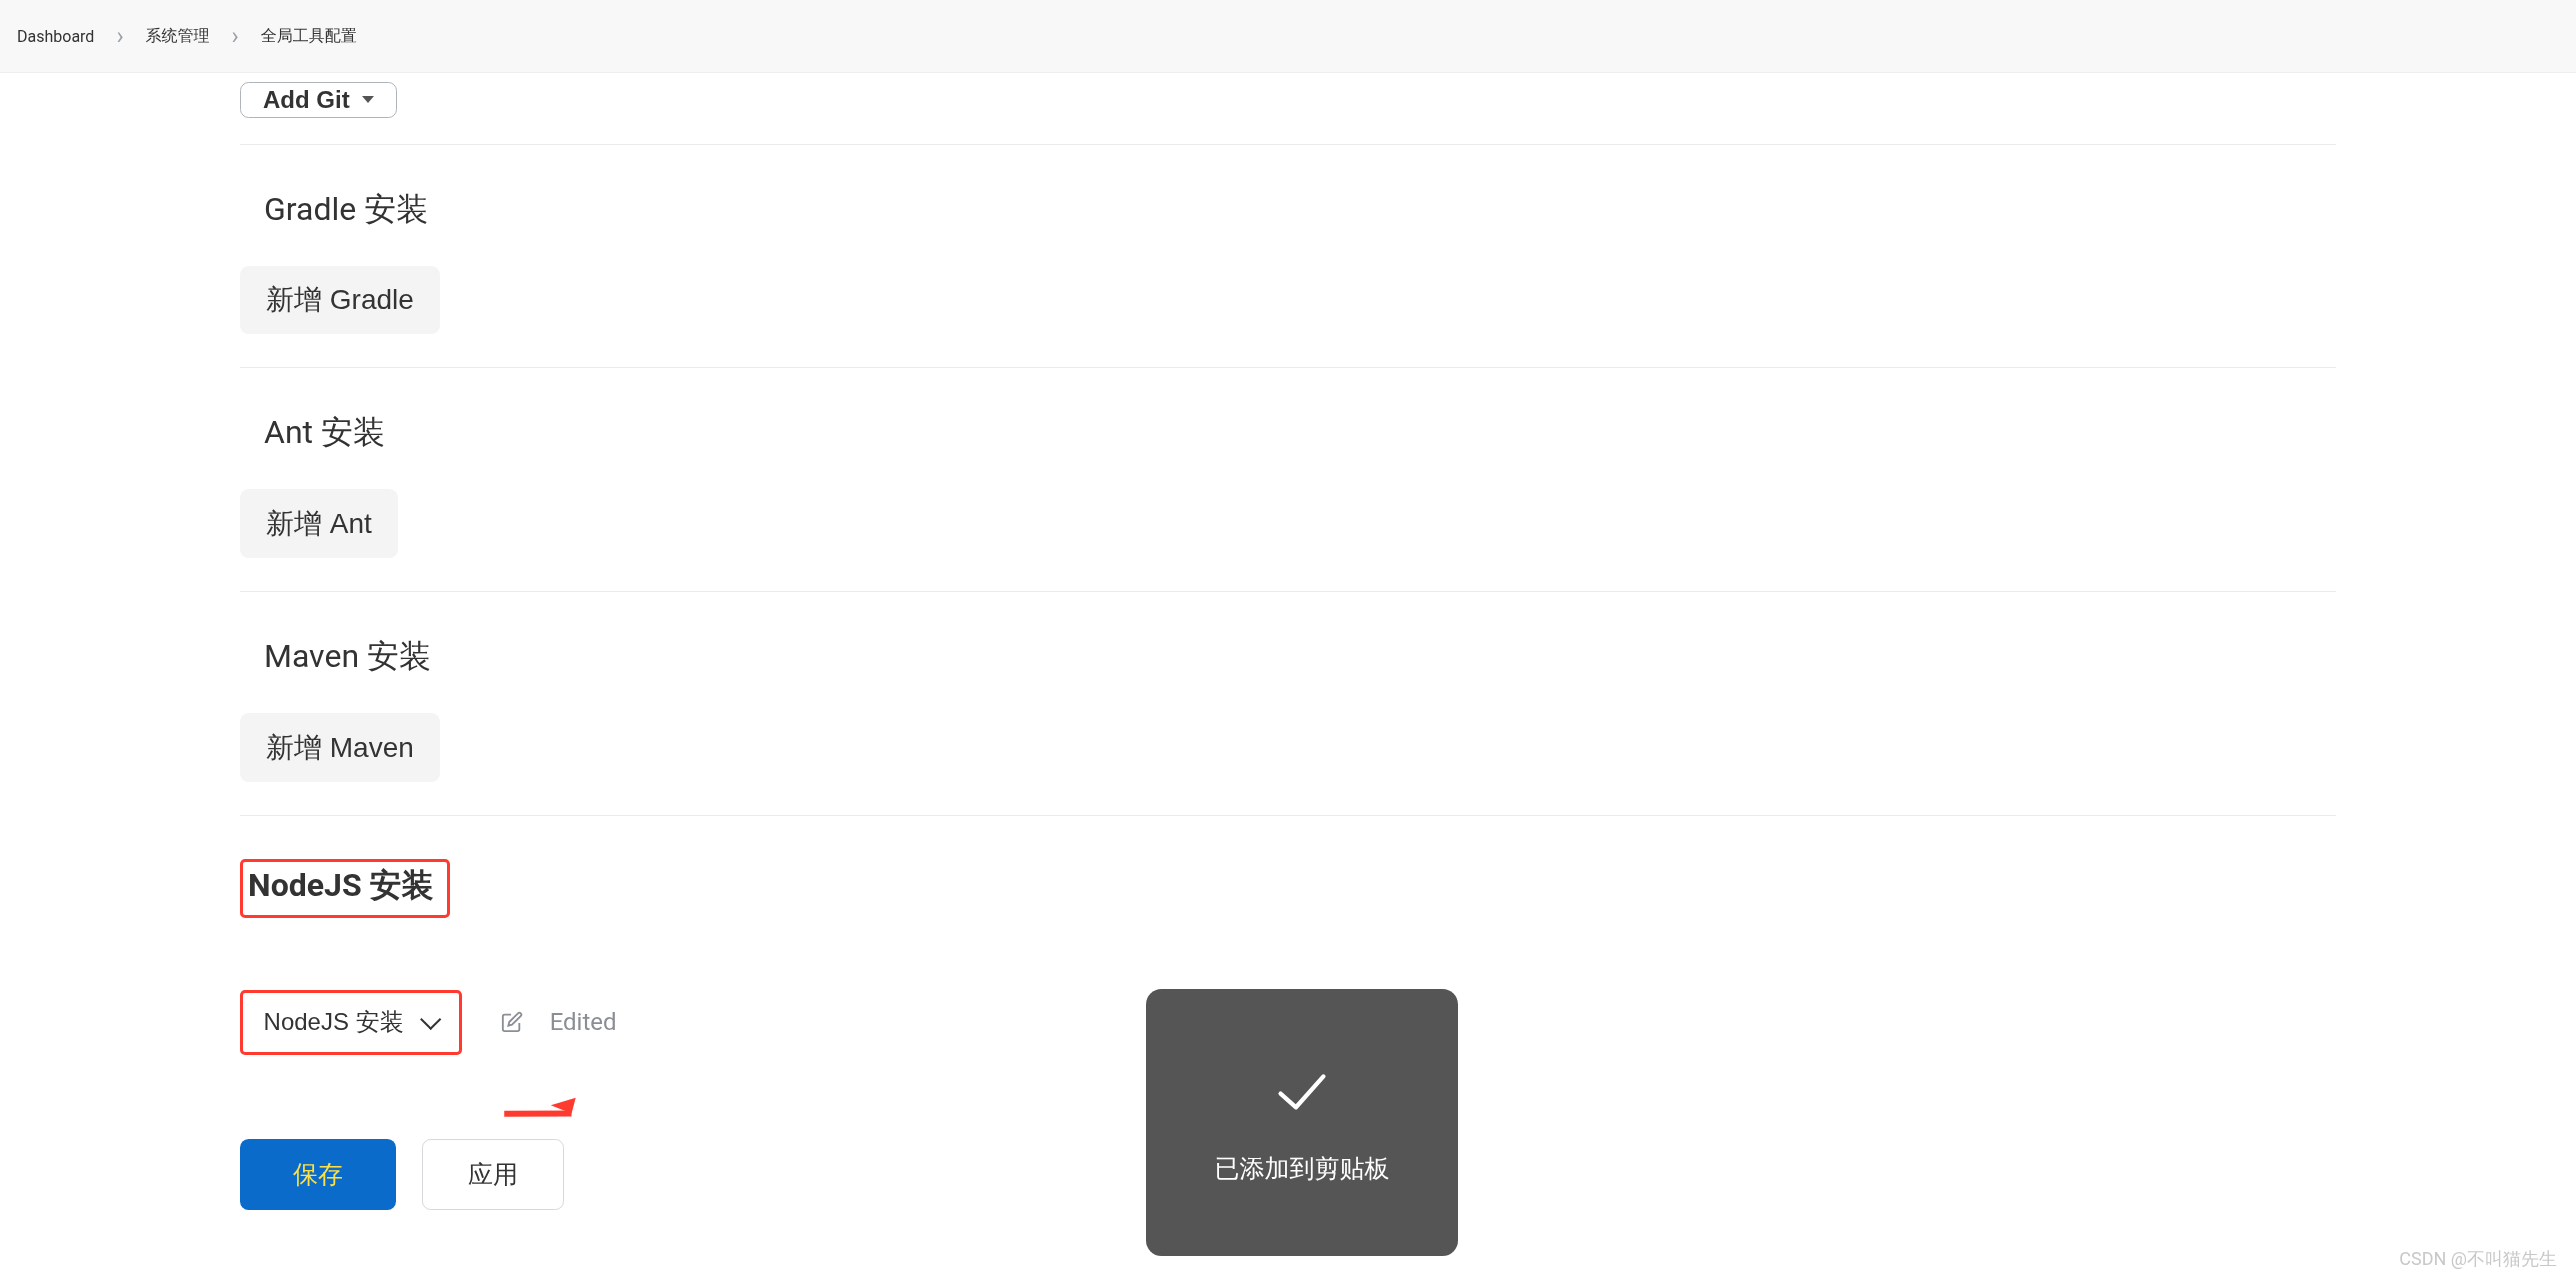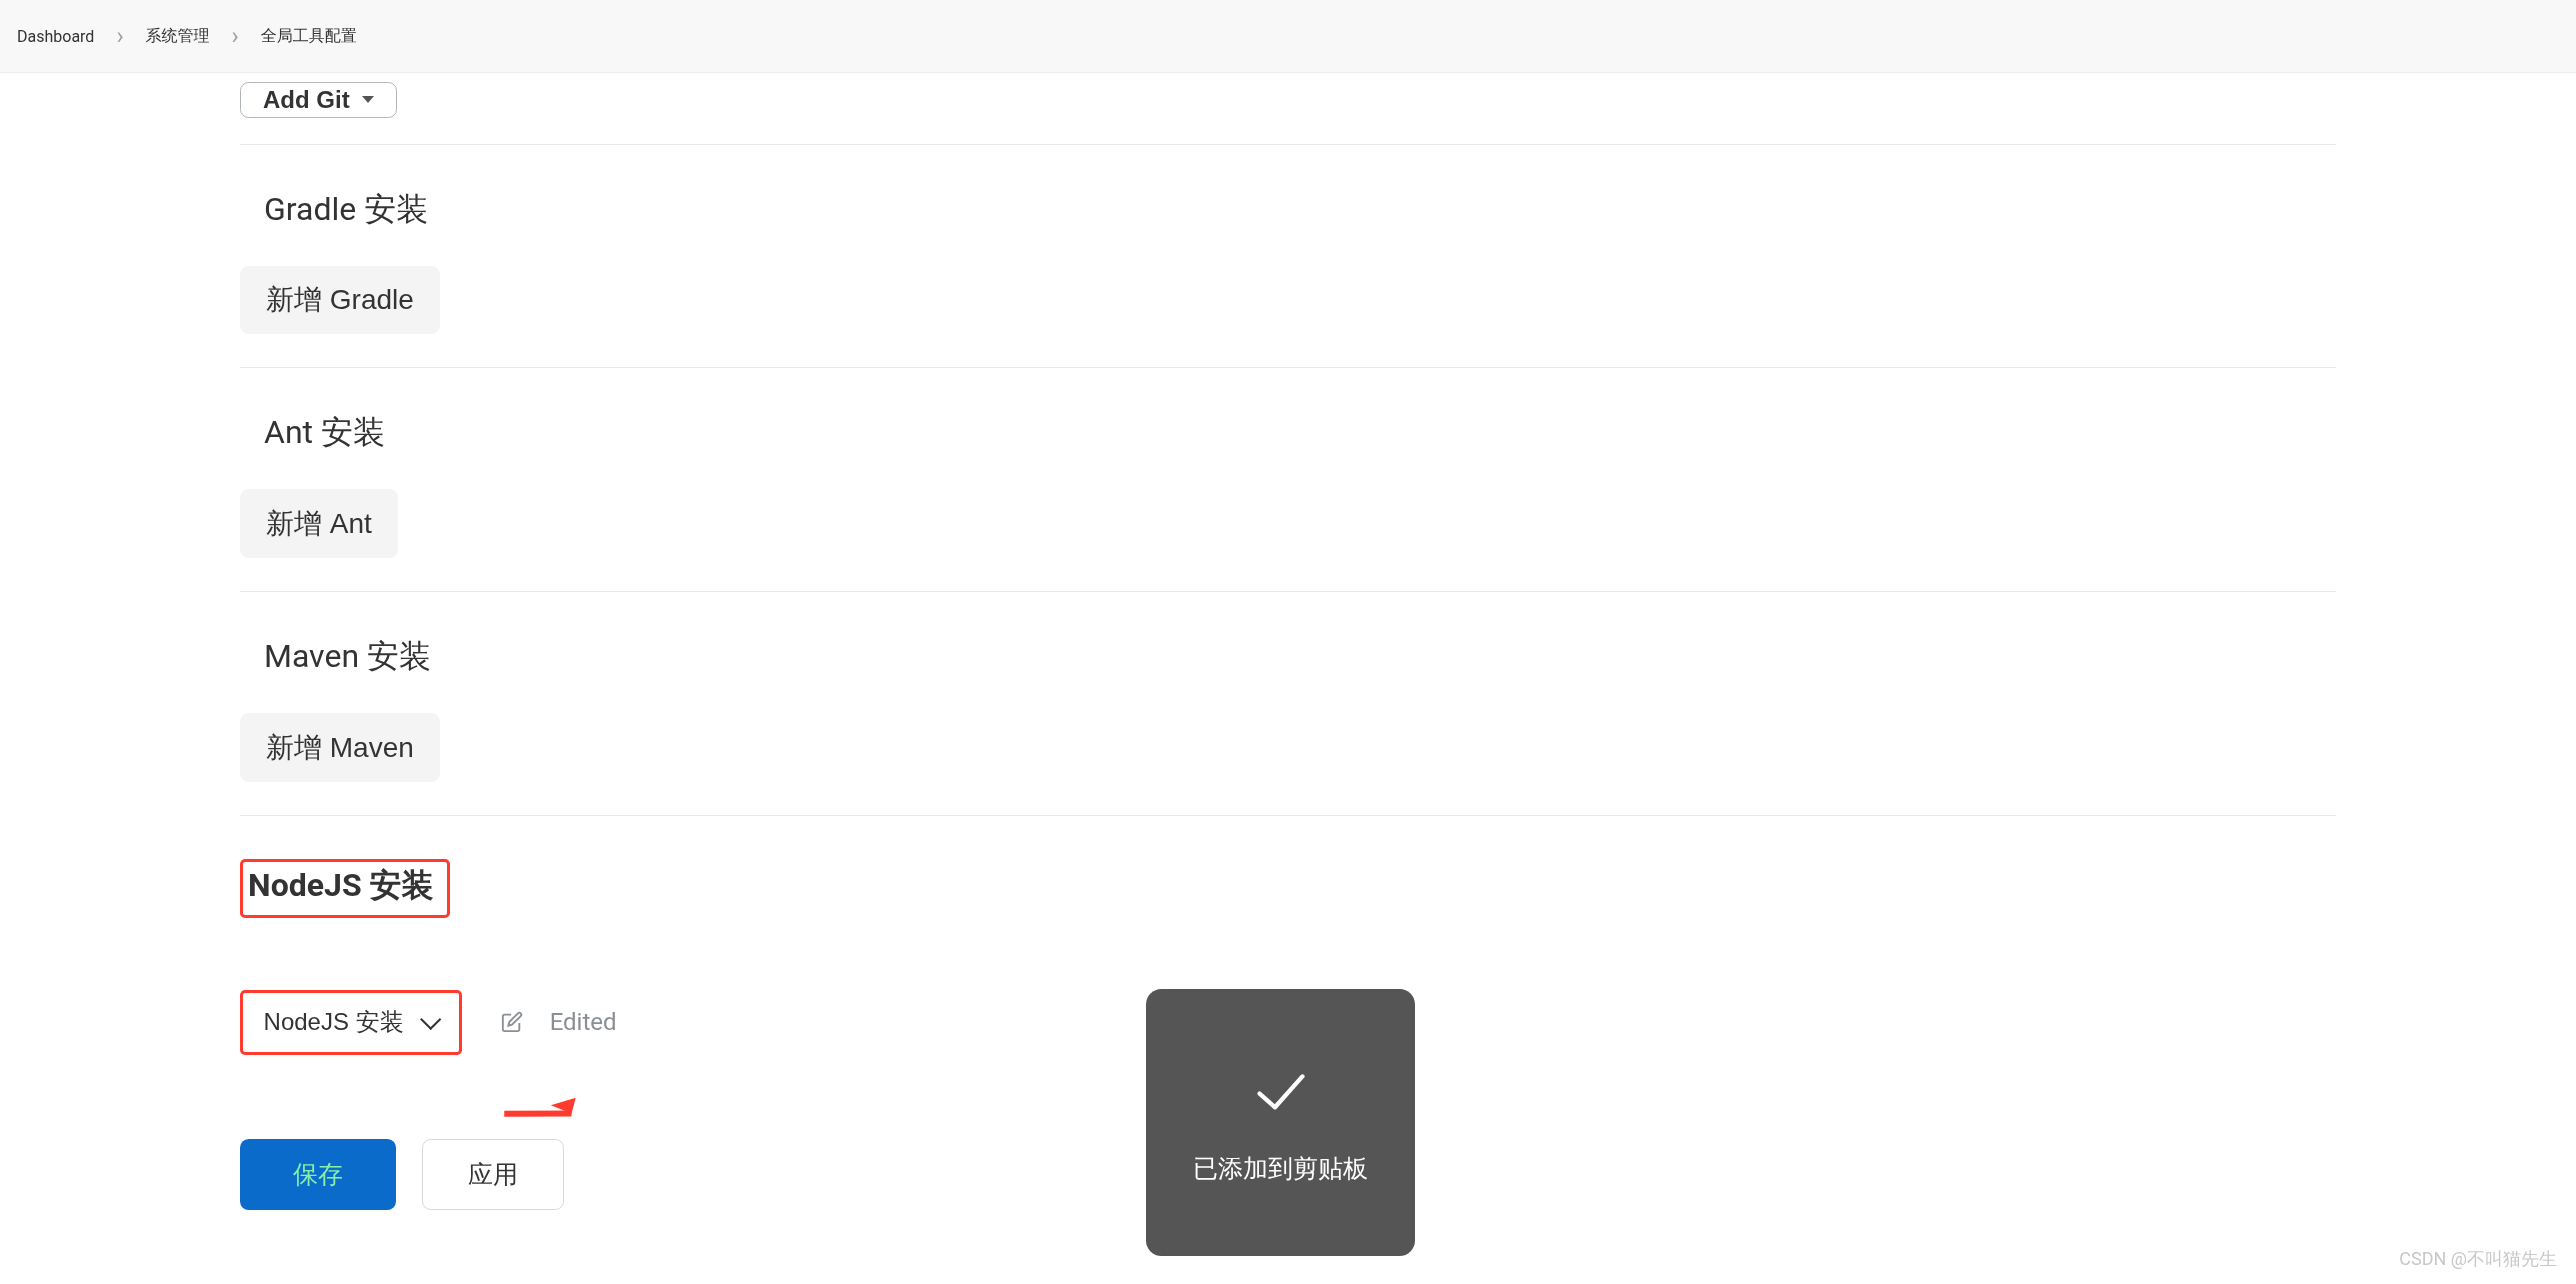--- a/index.html
+++ b/index.html
@@ -130,42 +130,42 @@
       width: 22px; height: 22px;
       display: inline-block;
     }
     .action-row {
       display: flex;
       gap: 26px;
       margin-top: 84px;
     }
     .btn-primary {
       background: #0b6bcb;
-      color: #86efac;
+      color: #fde047;
       border: none;
       border-radius: 8.6px;
       padding: 19px 53px;
       font-size: 25px;
       font-weight: 500;
       cursor: pointer;
     }
     .btn-secondary {
       background: #fff;
       color: #333;
       border: 1.7px solid #d6d8db;
       border-radius: 8.6px;
       padding: 17px 45px;
       font-size: 25px;
       cursor: pointer;
     }
     .toast {
       position: absolute;
       left: 1146px;
       top: 989px;
-      width: 269px;
+      width: 312px;
       height: 267px;
       background: #555;
       border-radius: 15.4px;
       display: flex;
       flex-direction: column;
       align-items: center;
       justify-content: center;
       gap: 31px;
       color: #fff;
     }

